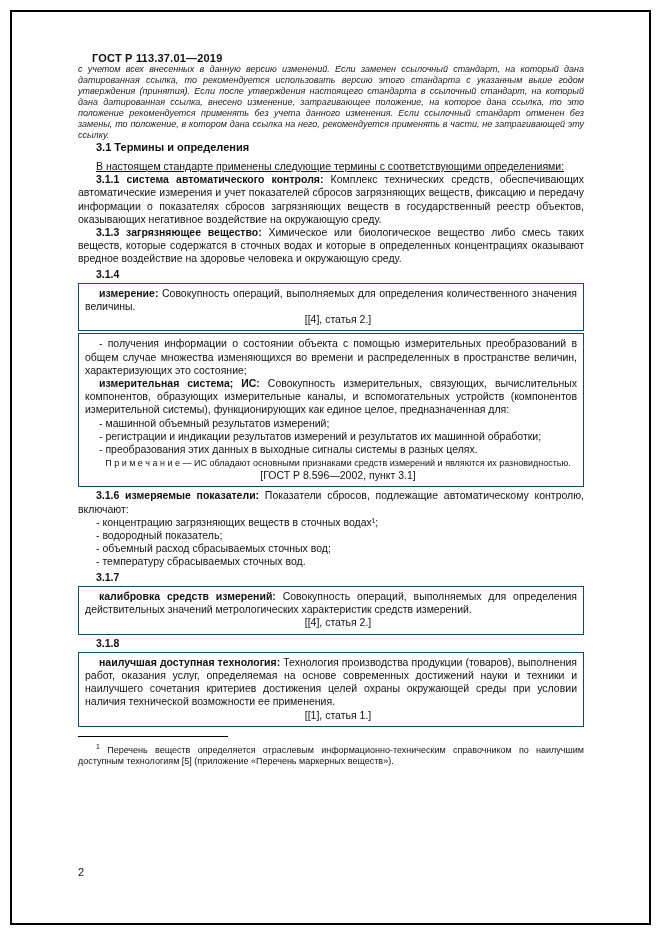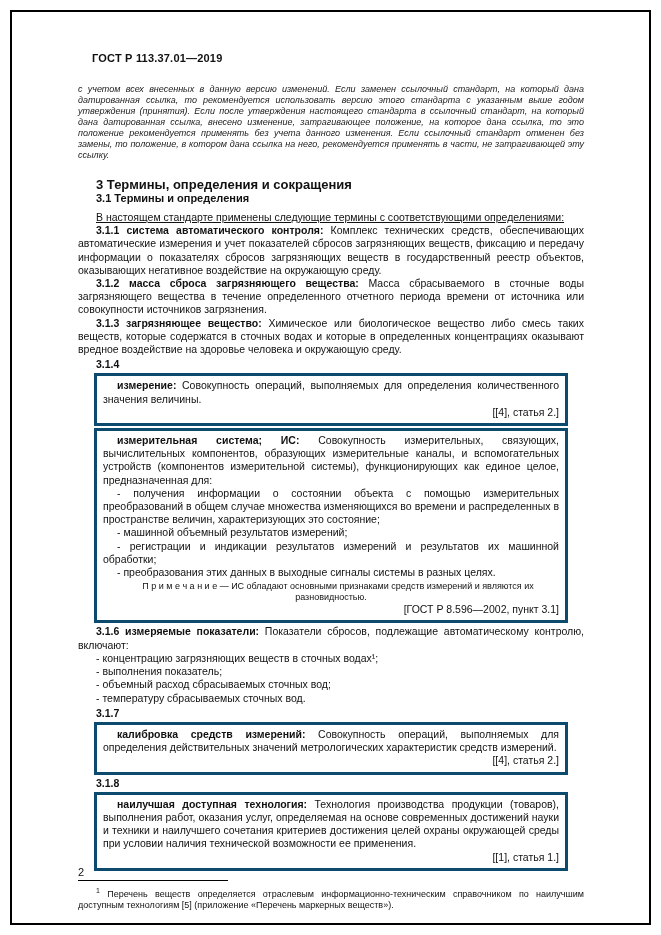--- a/index.html
+++ b/index.html
@@ -9,90 +9,88 @@
     font-family: "Liberation Sans", sans-serif;
     color: #111; overflow: hidden;
   }
   .frame {
     position: absolute; left: 10px; top: 10px; right: 10px; bottom: 10px;
     border: 2px solid #000; pointer-events: none;
   }
   .content {
     position: absolute; left: 78px; top: 52px; width: 506px;
   }
-  .doc-header { font-size: 11px; font-weight: 700; margin-bottom: 20px; letter-spacing: .2px; padding-left: 14px; }
+  .doc-header { font-size: 11px; font-weight: 700; letter-spacing: .2px; padding-left: 14px; }
   .intro {
     font-style: italic; font-size: 9px; line-height: 11px;
     text-align: justify; color: #1a1a1a;
   }
   .h1 { font-size: 13px; font-weight: 700; margin: 16px 0 0 18px; }
   .h2 { font-size: 11px; font-weight: 700; margin: 0 0 0 18px; }
   p.body {
     font-size: 10.5px; line-height: 13.2px; text-align: justify;
     text-indent: 18px;
   }
   p.lead-para { margin-top: 7px; text-decoration: underline; }
   .b { font-weight: 700; }
   .num-line { font-size: 10.5px; line-height: 13.2px; text-indent: 18px; margin: 2px 0; font-weight: bold; }
   .tbox {
-    border: 3px solid #0c4a6e; padding: 3px 6px 4px 6px; margin: 2px 16px;
+    border: 1px solid #0c4a6e; padding: 3px 6px 4px 6px; margin: 2px 0;
   }
   .tbox p { font-size: 10.5px; line-height: 13.2px; text-align: justify; text-indent: 14px; }
-  .tbox p.ref { text-align: right; }
+  .tbox p.ref { text-align: center; }
   .tbox p.note { font-size: 9px; line-height: 11px; margin-top: 2px; text-align: center; }
   .footnote-area { margin-top: 9px; }
   .footnote-rule { width: 150px; border-top: 1px solid #000; margin-bottom: 4px; }
   .footnote-text { font-size: 9px; line-height: 11px; text-align: justify; text-indent: 18px; }
   .sup { vertical-align: super; font-size: 7px; }
   .pagenum { position: absolute; left: 78px; top: 866px; font-size: 11px; }
 </style>
 </head>
 <body>
 
 <div class="page">
   <div class="frame"></div>
 
   <div class="content">
 
     <div class="doc-header">ГОСТ Р 113.37.01—2019</div>
 
     <p class="intro">с учетом всех внесенных в данную версию изменений. Если заменен ссылочный стандарт, на который дана датированная ссылка, то рекомендуется использовать версию этого стандарта с указанным выше годом утверждения (принятия). Если после утверждения настоящего стандарта в ссылочный стандарт, на который дана датированная ссылка, внесено изменение, затрагивающее положение, на которое дана ссылка, то это положение рекомендуется применять без учета данного изменения. Если ссылочный стандарт отменен без замены, то положение, в котором дана ссылка на него, рекомендуется применять в части, не затрагивающей эту ссылку.</p>
 
-    <div class="h1">3 Термины, определения и сокращения</div>
     <div class="h2">3.1 Термины и определения</div>
 
     <p class="body lead-para">В настоящем стандарте применены следующие термины с соответствующими определениями:</p>
 
     <p class="body"><span class="b">3.1.1 система автоматического контроля:</span><span> Комплекс технических средств, обеспечивающих автоматические измерения и учет показателей сбросов загрязняющих веществ, фиксацию и передачу информации о показателях сбросов загрязняющих веществ в государственный реестр объектов, оказывающих негативное воздействие на окружающую среду.</span></p>
 
-    <p class="body"><span class="b">3.1.2 масса сброса загрязняющего вещества:</span><span> Масса сбрасываемого в сточные воды загрязняющего вещества в течение определенного отчетного периода времени от источника или совокупности источников загрязнения.</span></p>
 
     <p class="body"><span class="b">3.1.3 загрязняющее вещество:</span><span> Химическое или биологическое вещество либо смесь таких веществ, которые содержатся в сточных водах и которые в определенных концентрациях оказывают вредное воздействие на здоровье человека и окружающую среду.</span></p>
 
     <div class="num-line">3.1.4</div>
 
     <div class="tbox">
       <p><span class="b">измерение:</span><span> Совокупность операций, выполняемых для определения количественного значения величины.</span></p>
       <p class="ref">[[4], статья 2.]</p>
     </div>
 
 
     <div class="tbox">
+      <p>- получения информации о состоянии объекта с помощью измерительных преобразований в общем случае множества изменяющихся во времени и распределенных в пространстве величин, характеризующих это состояние;</p>
       <p><span class="b">измерительная система; ИС:</span><span> Совокупность измерительных, связующих, вычислительных компонентов, образующих измерительные каналы, и вспомогательных устройств (компонентов измерительной системы), функционирующих как единое целое, предназначенная для:</span></p>
-      <p>- получения информации о состоянии объекта с помощью измерительных преобразований в общем случае множества изменяющихся во времени и распределенных в пространстве величин, характеризующих это состояние;</p>
       <p>- машинной объемный результатов измерений;</p>
       <p>- регистрации и индикации результатов измерений и результатов их машинной обработки;</p>
       <p>- преобразования этих данных в выходные сигналы системы в разных целях.</p>
       <p class="note">П р и м е ч а н и е — ИС обладают основными признаками средств измерений и являются их разновидностью.</p>
       <p class="ref">[ГОСТ Р 8.596—2002, пункт 3.1]</p>
     </div>
 
     <p class="body"><span class="b">3.1.6 измеряемые показатели:</span><span> Показатели сбросов, подлежащие автоматическому контролю, включают:</span></p>
     <p class="body">- концентрацию загрязняющих веществ в сточных водах¹;</p>
-    <p class="body">- выполнения показатель;</p>
+    <p class="body">- водородный показатель;</p>
     <p class="body">- объемный расход сбрасываемых сточных вод;</p>
     <p class="body">- температуру сбрасываемых сточных вод.</p>
 
     <div class="num-line">3.1.7</div>
 
     <div class="tbox">
       <p><span class="b">калибровка средств измерений:</span><span> Совокупность операций, выполняемых для определения действительных значений метрологических характеристик средств измерений.</span></p>
       <p class="ref">[[4], статья 2.]</p>
     </div>
 

